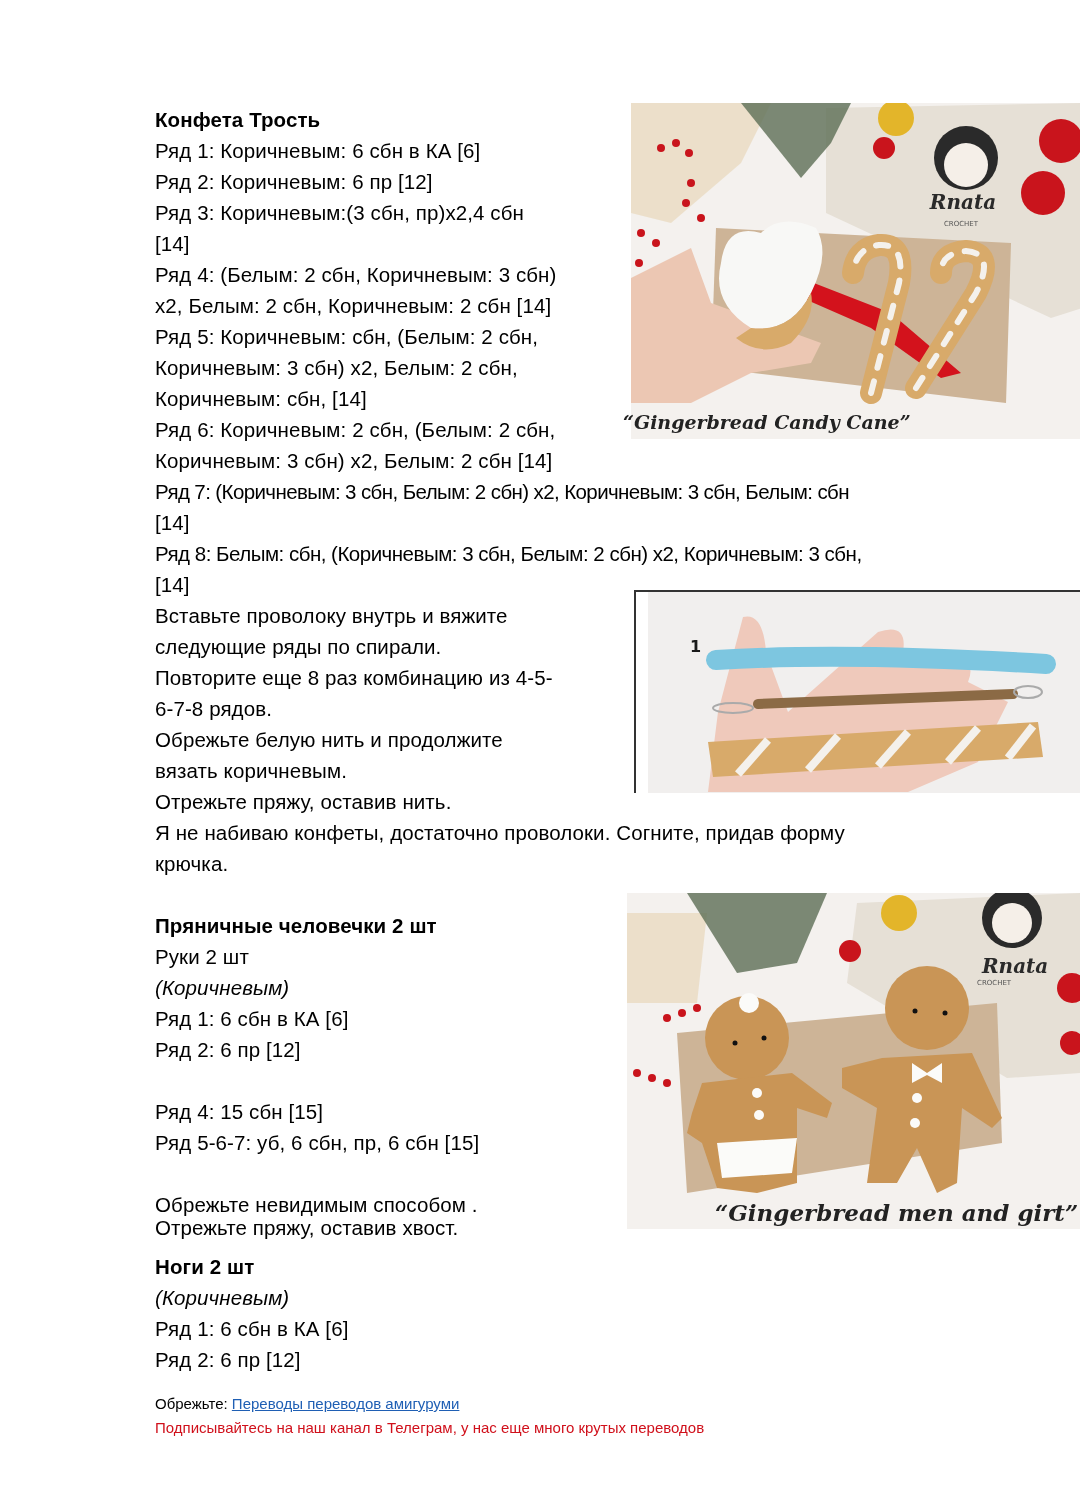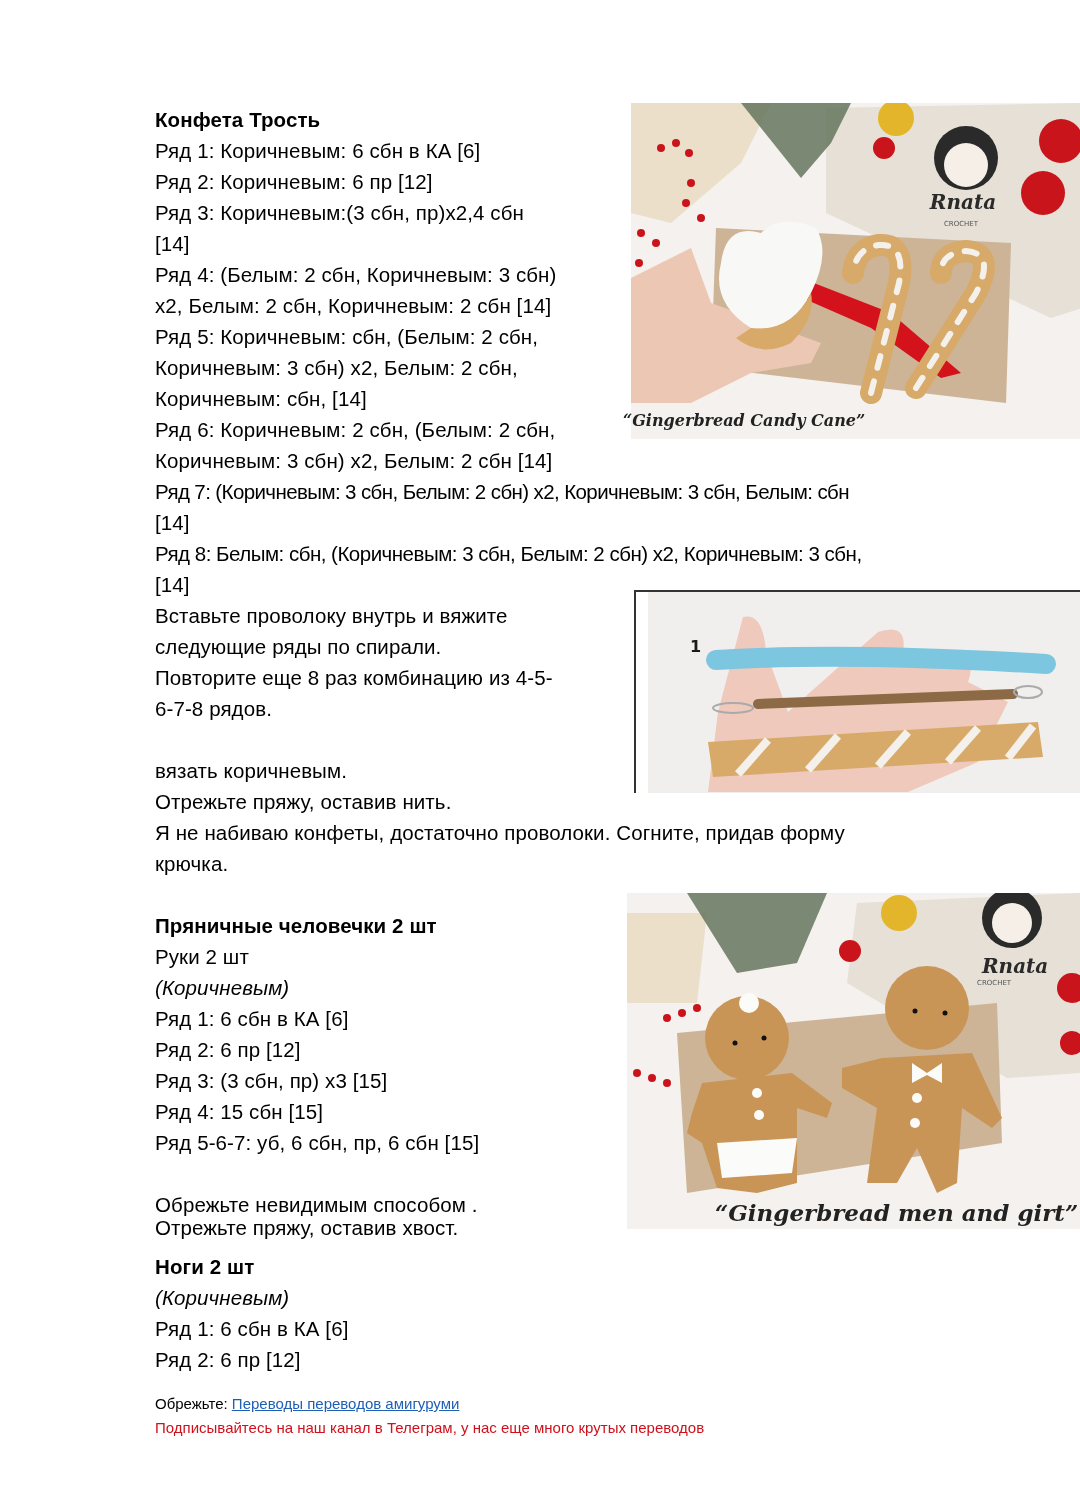--- a/index.html
+++ b/index.html
@@ -35,31 +35,31 @@
   <div class="txt" style="top:414px">Ряд 6: Коричневым: 2 сбн, (Белым: 2 сбн,</div>
   <div class="txt" style="top:445px">Коричневым: 3 сбн) x2, Белым: 2 сбн [14]</div>
   <div class="txt" style="top:476px; letter-spacing:-0.6px">Ряд 7: (Коричневым: 3 сбн, Белым: 2 сбн) x2, Коричневым: 3 сбн, Белым: сбн</div>
   <div class="txt" style="top:507px">[14]</div>
   <div class="txt" style="top:538px; letter-spacing:-0.5px">Ряд 8: Белым: сбн, (Коричневым: 3 сбн, Белым: 2 сбн) x2, Коричневым: 3 сбн,</div>
   <div class="txt" style="top:569px">[14]</div>
   <div class="txt" style="top:600px">Вставьте проволоку внутрь и вяжите</div>
   <div class="txt" style="top:631px">следующие ряды по спирали.</div>
   <div class="txt" style="top:662px">Повторите еще 8 раз комбинацию из 4-5-</div>
   <div class="txt" style="top:693px">6-7-8 рядов.</div>
+  <div class="txt" style="top:724px">Обрежьте белую нить и продолжите</div>
   <div class="txt" style="top:755px">вязать коричневым.</div>
   <div class="txt" style="top:786px">Отрежьте пряжу, оставив нить.</div>
   <div class="txt" style="top:817px">Я не набиваю конфеты, достаточно проволоки. Согните, придав форму</div>
   <div class="txt" style="top:848px">крючка.</div>
 
   <div class="txt bold" style="top:910px">Пряничные человечки 2 шт</div>
   <div class="txt" style="top:941px">Руки 2 шт</div>
   <div class="txt ital" style="top:972px">(Коричневым)</div>
   <div class="txt" style="top:1003px">Ряд 1: 6 сбн в КА [6]</div>
   <div class="txt" style="top:1034px">Ряд 2: 6 пр [12]</div>
-  <div class="txt" style="top:1065px">Ряд 3: (3 сбн, пр) x3 [15]</div>
   <div class="txt" style="top:1096px">Ряд 4: 15 сбн [15]</div>
   <div class="txt" style="top:1127px">Ряд 5-6-7: уб, 6 сбн, пр, 6 сбн [15]</div>
   <div class="txt" style="top:1212px">Отрежьте пряжу, оставив хвост.</div>
   <div class="txt" style="top:1189px">Обрежьте невидимым способом .</div>
 
   <div class="txt bold" style="top:1251px">Ноги 2 шт</div>
   <div class="txt ital" style="top:1282px">(Коричневым)</div>
   <div class="txt" style="top:1313px">Ряд 1: 6 сбн в КА [6]</div>
   <div class="txt" style="top:1344px">Ряд 2: 6 пр [12]</div>
 
@@ -109,21 +109,21 @@
       <path d="M0 175 L60 145 L80 200 L190 240 L180 260 L120 270 L60 300 L0 300 Z" fill="#ecc7b3"></path>
 
       <path d="M90 160 Q95 120 130 130 Q150 110 185 125 Q200 150 180 190 Q160 230 120 225 Q80 200 90 160 Z" fill="#f8f8f6"></path>
       <path d="M120 225 Q160 230 180 190 Q185 215 160 240 Q130 255 105 235 Z" fill="#d8aa6a"></path>
 
       <path d="M240 290 L268 180 Q275 140 248 142 Q225 145 222 170" fill="none" stroke="#d8aa6a" stroke-width="22" stroke-linecap="round"></path>
       <path d="M240 290 L268 180 Q275 140 248 142 Q225 145 222 170" fill="none" stroke="#f4f1ec" stroke-width="6" stroke-dasharray="12 14" stroke-linecap="round"></path>
       <path d="M285 285 L345 190 Q365 150 335 148 Q310 150 310 170" fill="none" stroke="#d8aa6a" stroke-width="22" stroke-linecap="round"></path>
       <path d="M285 285 L345 190 Q365 150 335 148 Q310 150 310 170" fill="none" stroke="#f4f1ec" stroke-width="6" stroke-dasharray="12 14" stroke-linecap="round"></path>
     </svg>
-    <div class="cap" style="left:4px; top:308px; font-size:16px;">“Gingerbread Candy Cane”</div>
+    <div class="cap" style="left:4px; top:308px; font-size:19px;">“Gingerbread Candy Cane”</div>
   </div>
 
   <div class="photo" style="left:634px; top:590px; width:434px; height:201px; border-left:2px solid #333; border-top:2px solid #333;">
     <svg viewBox="0 0 434 201" preserveAspectRatio="none">
       <rect width="434" height="201" fill="#f1efee"></rect>
 
       <path d="M60 200 L70 120 L95 25 Q115 20 118 60 L140 120 L230 40 Q260 30 255 60 L300 70 Q330 65 320 90 L360 110 L330 170 L260 200 Z" fill="#efc9bb"></path>
 
       <text x="42" y="60" font-family="DejaVu Sans, sans-serif" font-weight="bold" font-size="16" fill="#1a1a1a">1</text>
 

